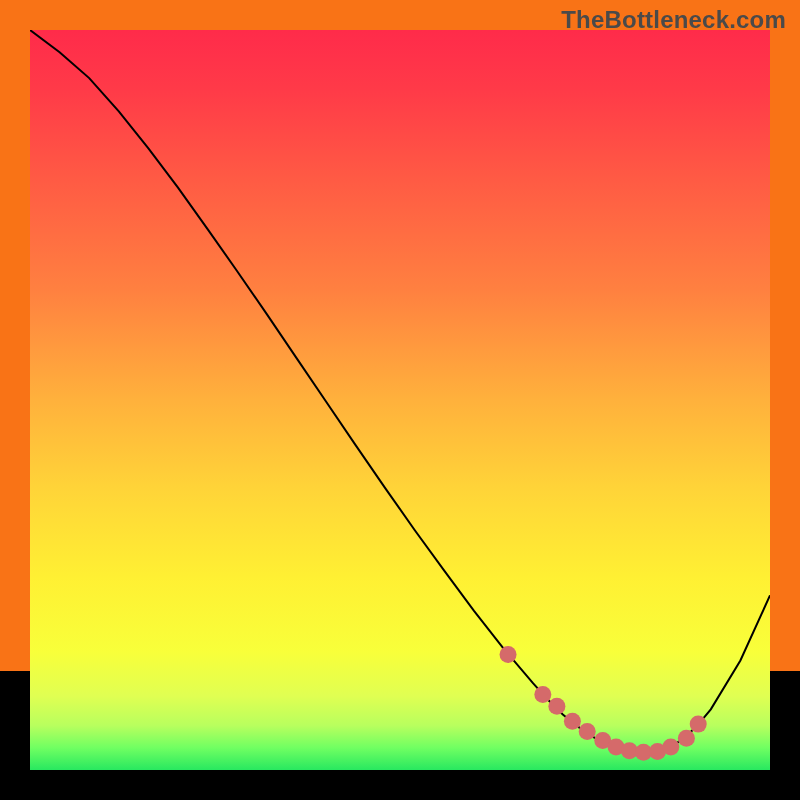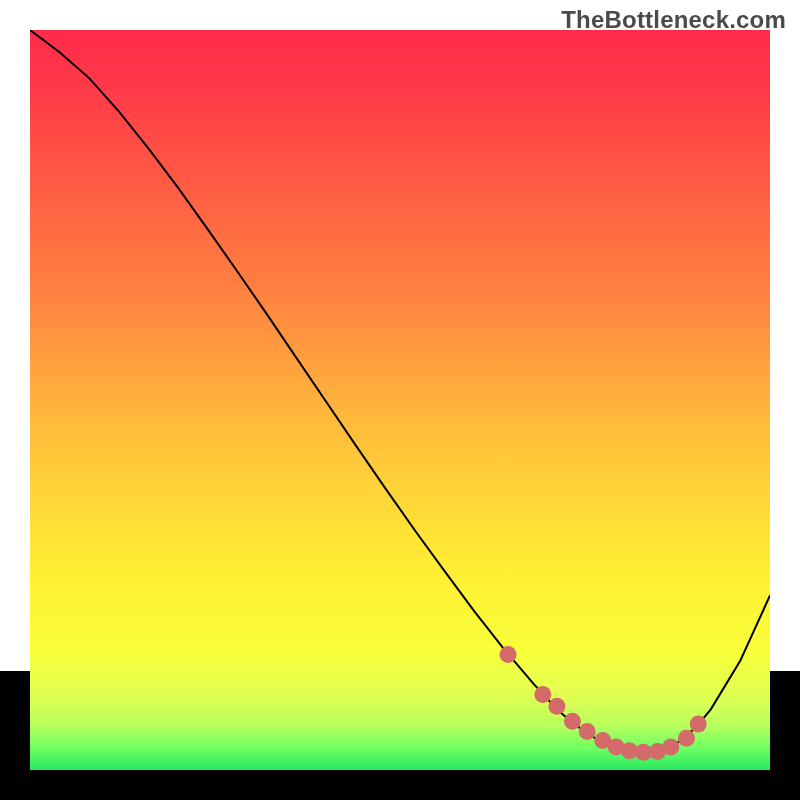--- a/index.html
+++ b/index.html
@@ -8,21 +8,21 @@
     width: 800px;
     height: 800px;
     background: #000;
     overflow: hidden;
     font-family: Arial, Helvetica, sans-serif;
   }
   .frame {
     position: relative;
     width: 800px;
     height: 671px;
-    background: #ffffff;
+    background: #f97316;
   }
   .watermark {
     position: absolute;
     top: 6px;
     right: 14px;
     font-size: 24px;
     font-weight: 600;
     color: #4a4a4a;
     letter-spacing: 0.2px;
     z-index: 3;

